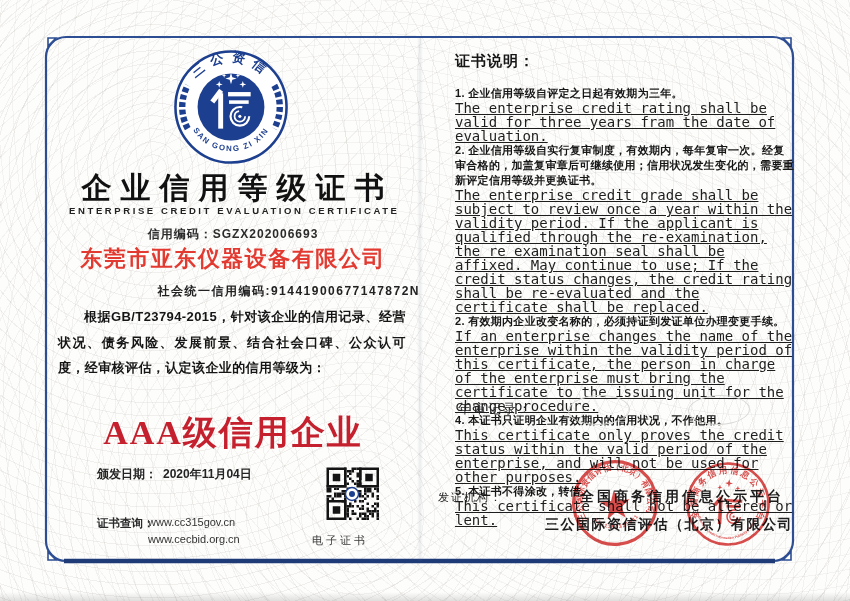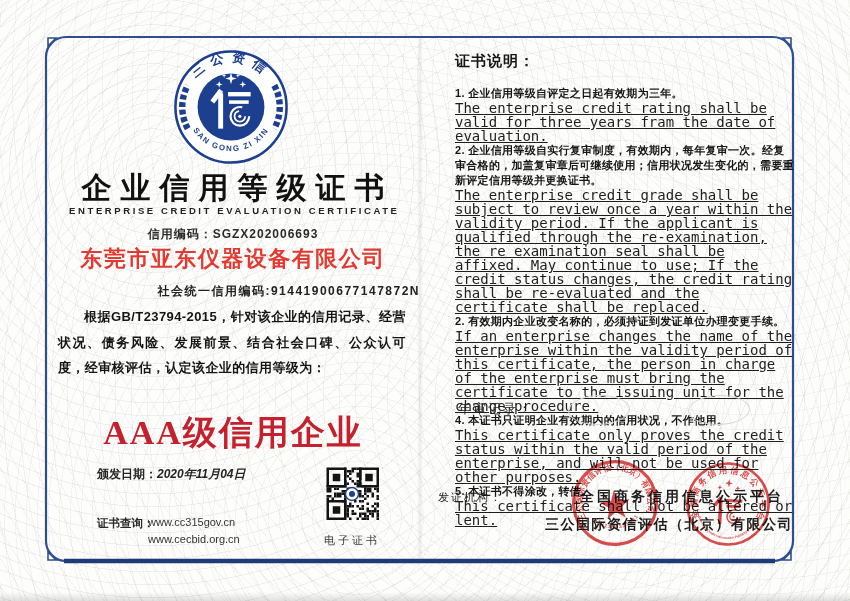--- a/index.html
+++ b/index.html
@@ -33,28 +33,28 @@
     font-weight:900;font-size:22px;letter-spacing:1.5px;color:#e23a31;white-space:nowrap;}
   .uscc{left:46px;top:283px;width:374px;text-align:right;
     font-weight:600;font-size:12px;letter-spacing:1.5px;color:#222;}
   .body-par{left:58px;top:304px;width:348px;
     font-weight:600;font-size:13px;line-height:25.5px;color:#151515;
     text-indent:2em;text-align:justify;letter-spacing:.4px;}
   .grade{left:46px;top:374px;width:374px;text-align:center;
     font-family:"Liberation Serif","DejaVu Serif",serif;font-weight:900;
     font-size:34px;letter-spacing:2px;color:#c5202d;white-space:nowrap;margin-top:36px;}
   .kv{font-weight:700;font-size:12px;color:#242424;white-space:nowrap;}
-  .kv .v{font-style:italic;}
+  .kv .v{margin-left:6px;}
   .issue{left:97px;top:466px;}
   .valid{left:97px;top:490px;}
   .query-label{left:97px;top:516px;font-weight:700;font-size:11.5px;color:#2a2a2a;}
   .url1{left:148px;top:516px;font-size:11px;color:#333;}
   .url2{left:148px;top:533px;font-size:11px;color:#333;text-align:center;}
   .qr{left:325px;top:466px;}
-  .qr-caption{left:312px;top:533px;width:80px;text-align:center;
+  .qr-caption{left:312px;top:533px;width:80px;
     font-size:11px;letter-spacing:3px;color:#3a3a3a;}
 
   
   .r-heading{left:455px;top:52px;font-weight:700;font-size:15px;letter-spacing:1px;color:#161616;}
   .instr{left:455px;top:86px;width:340px;}
   .zh-line{font-weight:600;font-size:11px;line-height:15px;color:#161616;letter-spacing:.3px;}
   .en-line{font-family:"DejaVu Sans Mono","Liberation Mono",monospace;
     font-size:14px;line-height:14px;color:#1e1e1e;text-decoration:underline;}
   .annual-label{left:458px;top:400px;font-size:13px;letter-spacing:2px;color:#222;}
   .review-oval{border:1px solid #d8d8d4;border-radius:50%;width:60px;height:28px;}

